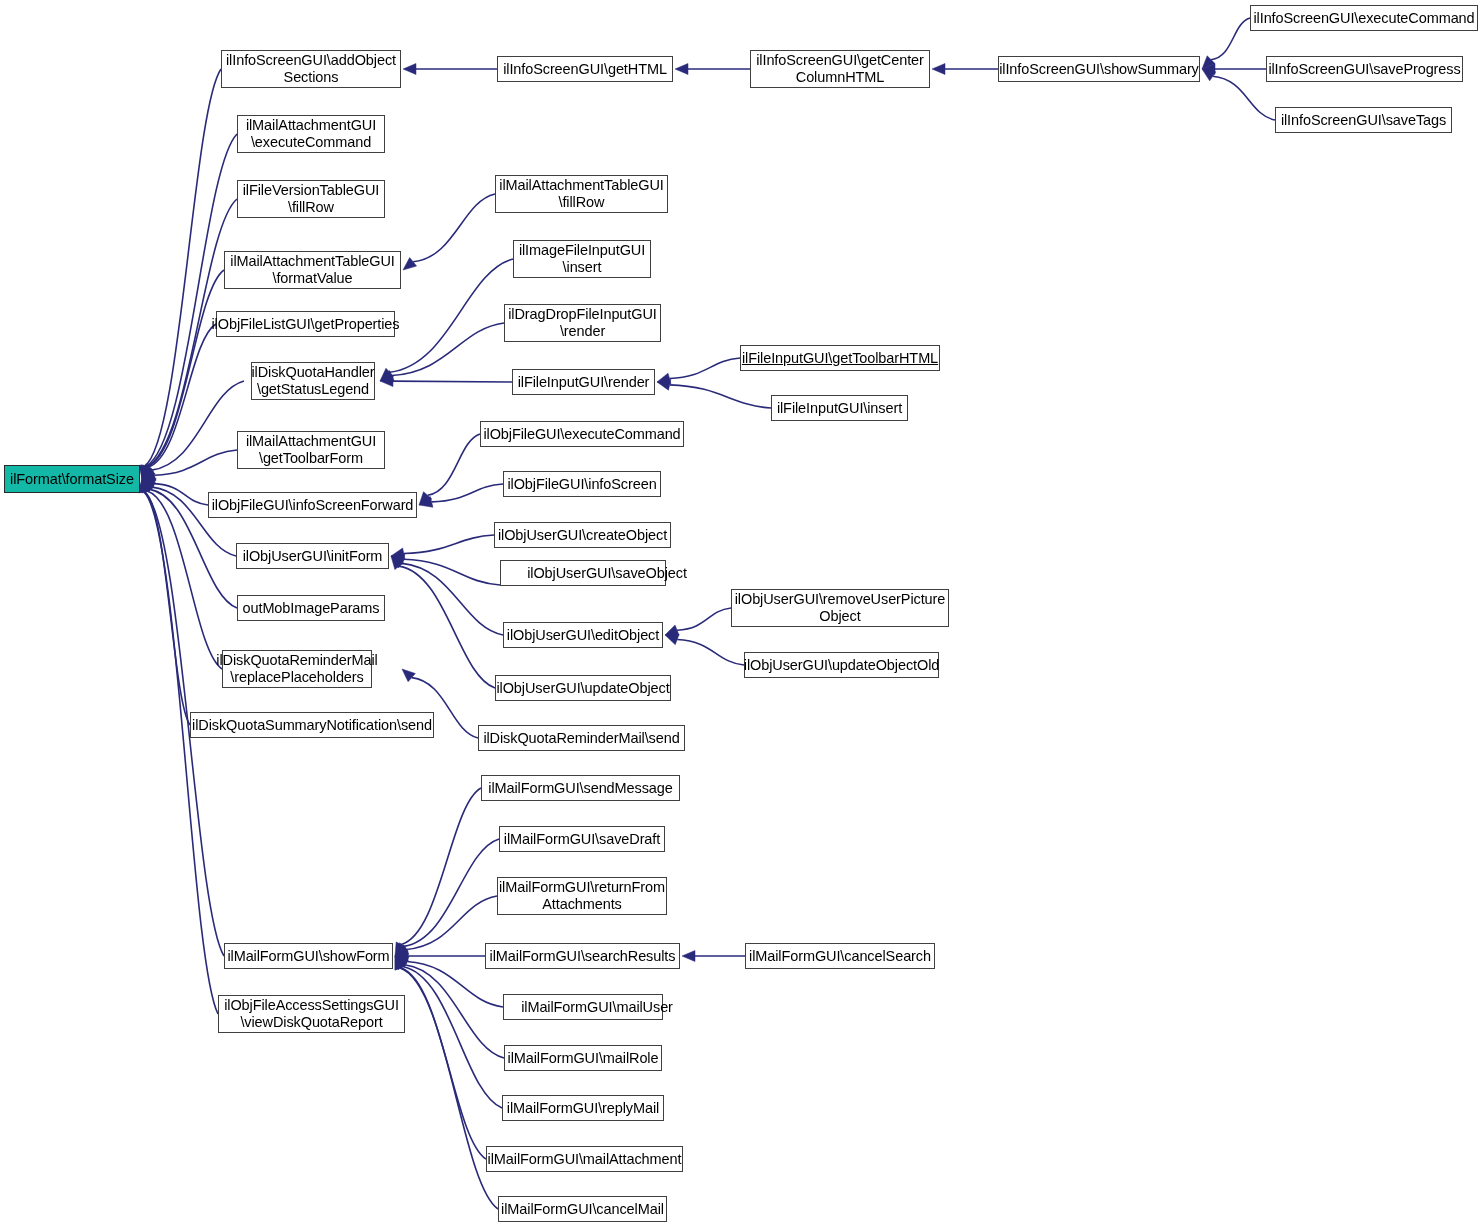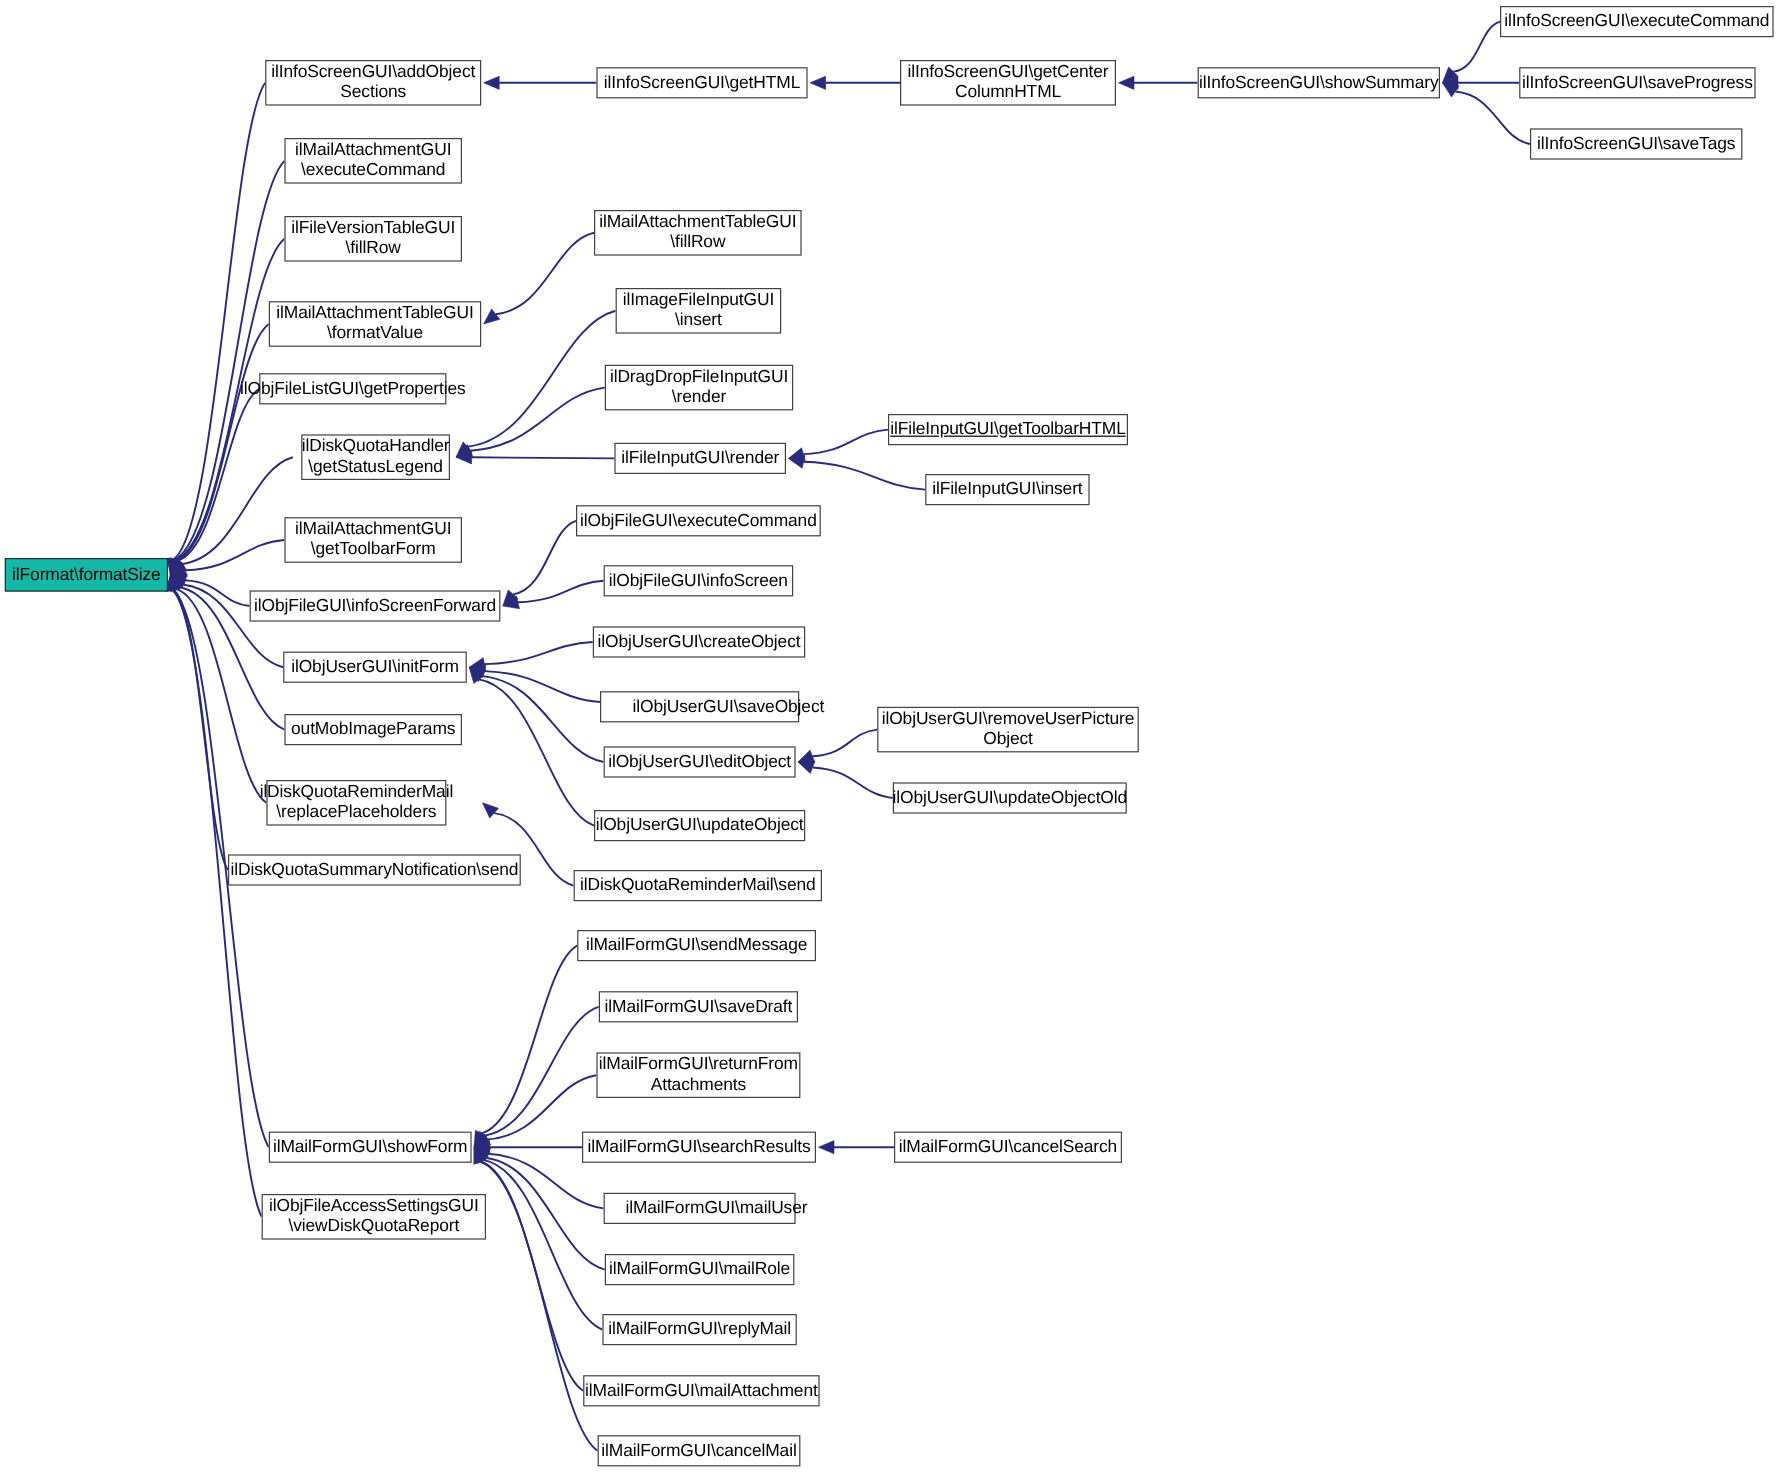--- a/index.html
+++ b/index.html
@@ -141,21 +141,21 @@
     </svg>
 <div class="node root" style="left: 4px; top: 465px; width: 136px; height: 28px;"><span>ilFormat\formatSize</span></div>
     <div class="node" style="left: 221px; top: 50px; width: 180px; height: 38px;"><span>ilInfoScreenGUI\addObject
 Sections</span></div>
     <div class="node" style="left: 237px; top: 115px; width: 148px; height: 38px;"><span>ilMailAttachmentGUI
 \executeCommand</span></div>
     <div class="node" style="left: 237px; top: 180px; width: 148px; height: 38px;"><span>ilFileVersionTableGUI
 \fillRow</span></div>
     <div class="node" style="left: 224px; top: 251px; width: 177px; height: 38px;"><span>ilMailAttachmentTableGUI
 \formatValue</span></div>
-    <div class="node" style="left: 216px; top: 311px; width: 156px; height: 26px;"><span>ilObjFileListGUI\getProperties</span></div>
+    <div class="node" style="left: 216px; top: 311px; width: 179px; height: 26px;"><span>ilObjFileListGUI\getProperties</span></div>
     <div class="node" style="left: 251px; top: 362px; width: 124px; height: 38px;"><span>ilDiskQuotaHandler
 \getStatusLegend</span></div>
     <div class="node" style="left: 237px; top: 431px; width: 148px; height: 38px;"><span>ilMailAttachmentGUI
 \getToolbarForm</span></div>
     <div class="node" style="left: 208px; top: 492px; width: 209px; height: 26px;"><span>ilObjFileGUI\infoScreenForward</span></div>
     <div class="node" style="left: 236px; top: 543px; width: 153px; height: 26px;"><span>ilObjUserGUI\initForm</span></div>
     <div class="node" style="left: 237px; top: 595px; width: 148px; height: 26px;"><span>outMobImageParams</span></div>
     <div class="node" style="left: 222px; top: 650px; width: 150px; height: 38px;"><span>ilDiskQuotaReminderMail
 \replacePlaceholders</span></div>
     <div class="node" style="left: 190px; top: 712px; width: 244px; height: 26px;"><span>ilDiskQuotaSummaryNotification\send</span></div>
@@ -166,21 +166,21 @@
     <div class="node" style="left: 495px; top: 175px; width: 173px; height: 38px;"><span>ilMailAttachmentTableGUI
 \fillRow</span></div>
     <div class="node" style="left: 513px; top: 240px; width: 138px; height: 38px;"><span>ilImageFileInputGUI
 \insert</span></div>
     <div class="node" style="left: 504px; top: 304px; width: 157px; height: 38px;"><span>ilDragDropFileInputGUI
 \render</span></div>
     <div class="node" style="left: 512px; top: 369px; width: 143px; height: 26px;"><span>ilFileInputGUI\render</span></div>
     <div class="node" style="left: 480px; top: 421px; width: 204px; height: 26px;"><span>ilObjFileGUI\executeCommand</span></div>
     <div class="node" style="left: 503px; top: 471px; width: 158px; height: 26px;"><span>ilObjFileGUI\infoScreen</span></div>
     <div class="node" style="left: 494px; top: 522px; width: 177px; height: 26px;"><span>ilObjUserGUI\createObject</span></div>
-    <div class="node" style="left: 500px; top: 576px; width: 166px; height: 26px; padding-left: 48px;"><span>ilObjUserGUI\saveObject</span></div>
+    <div class="node" style="left: 500px; top: 560px; width: 166px; height: 26px; padding-left: 48px;"><span>ilObjUserGUI\saveObject</span></div>
     <div class="node" style="left: 503px; top: 622px; width: 160px; height: 26px;"><span>ilObjUserGUI\editObject</span></div>
     <div class="node" style="left: 495px; top: 675px; width: 176px; height: 26px;"><span>ilObjUserGUI\updateObject</span></div>
     <div class="node" style="left: 478px; top: 725px; width: 207px; height: 26px;"><span>ilDiskQuotaReminderMail\send</span></div>
     <div class="node" style="left: 481px; top: 775px; width: 199px; height: 26px;"><span>ilMailFormGUI\sendMessage</span></div>
     <div class="node" style="left: 499px; top: 826px; width: 166px; height: 26px;"><span>ilMailFormGUI\saveDraft</span></div>
     <div class="node" style="left: 497px; top: 877px; width: 170px; height: 38px;"><span>ilMailFormGUI\returnFrom
 Attachments</span></div>
     <div class="node" style="left: 485px; top: 943px; width: 195px; height: 26px;"><span>ilMailFormGUI\searchResults</span></div>
     <div class="node" style="left: 503px; top: 994px; width: 160px; height: 26px; padding-left: 28px;"><span>ilMailFormGUI\mailUser</span></div>
     <div class="node" style="left: 504px; top: 1045px; width: 158px; height: 26px;"><span>ilMailFormGUI\mailRole</span></div>

